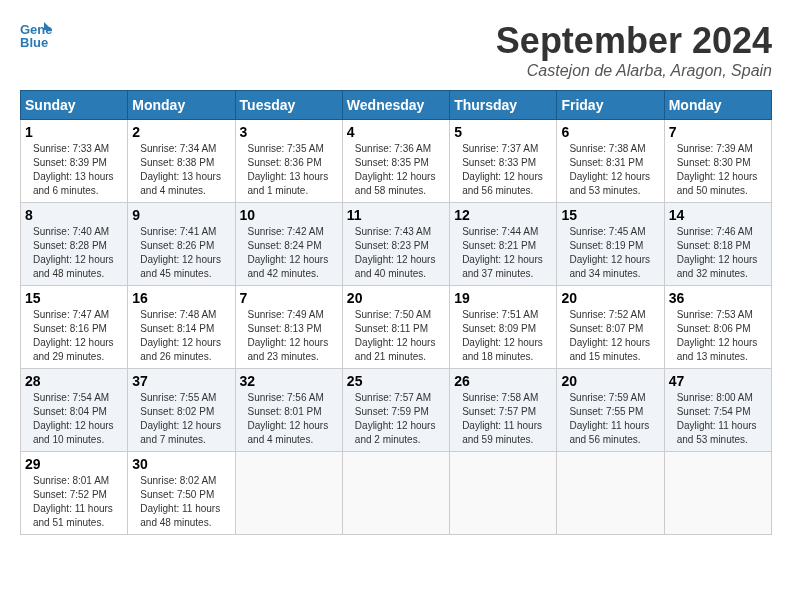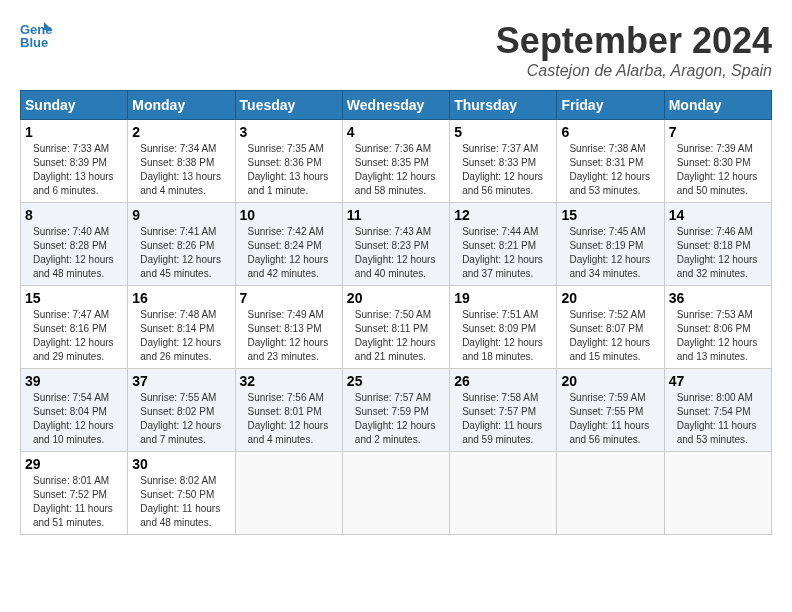--- a/index.html
+++ b/index.html
@@ -197,21 +197,21 @@
           <span class="day-num">20</span>
 <div class="day-info">Sunrise: 7:52 AM<br>Sunset: 8:07 PM<br>Daylight: 12 hours and 15 minutes.</div>
         </td>
         <td>
           <span class="day-num">36</span>
 <div class="day-info">Sunrise: 7:53 AM<br>Sunset: 8:06 PM<br>Daylight: 12 hours and 13 minutes.</div>
         </td>
       </tr>
       <tr>
         <td>
-          <span class="day-num">39</span>
+          <span class="day-num">28</span>
 <div class="day-info">Sunrise: 7:54 AM<br>Sunset: 8:04 PM<br>Daylight: 12 hours and 10 minutes.</div>
         </td>
         <td>
           <span class="day-num">37</span>
 <div class="day-info">Sunrise: 7:55 AM<br>Sunset: 8:02 PM<br>Daylight: 12 hours and 7 minutes.</div>
         </td>
         <td>
           <span class="day-num">32</span>
 <div class="day-info">Sunrise: 7:56 AM<br>Sunset: 8:01 PM<br>Daylight: 12 hours and 4 minutes.</div>
         </td>

